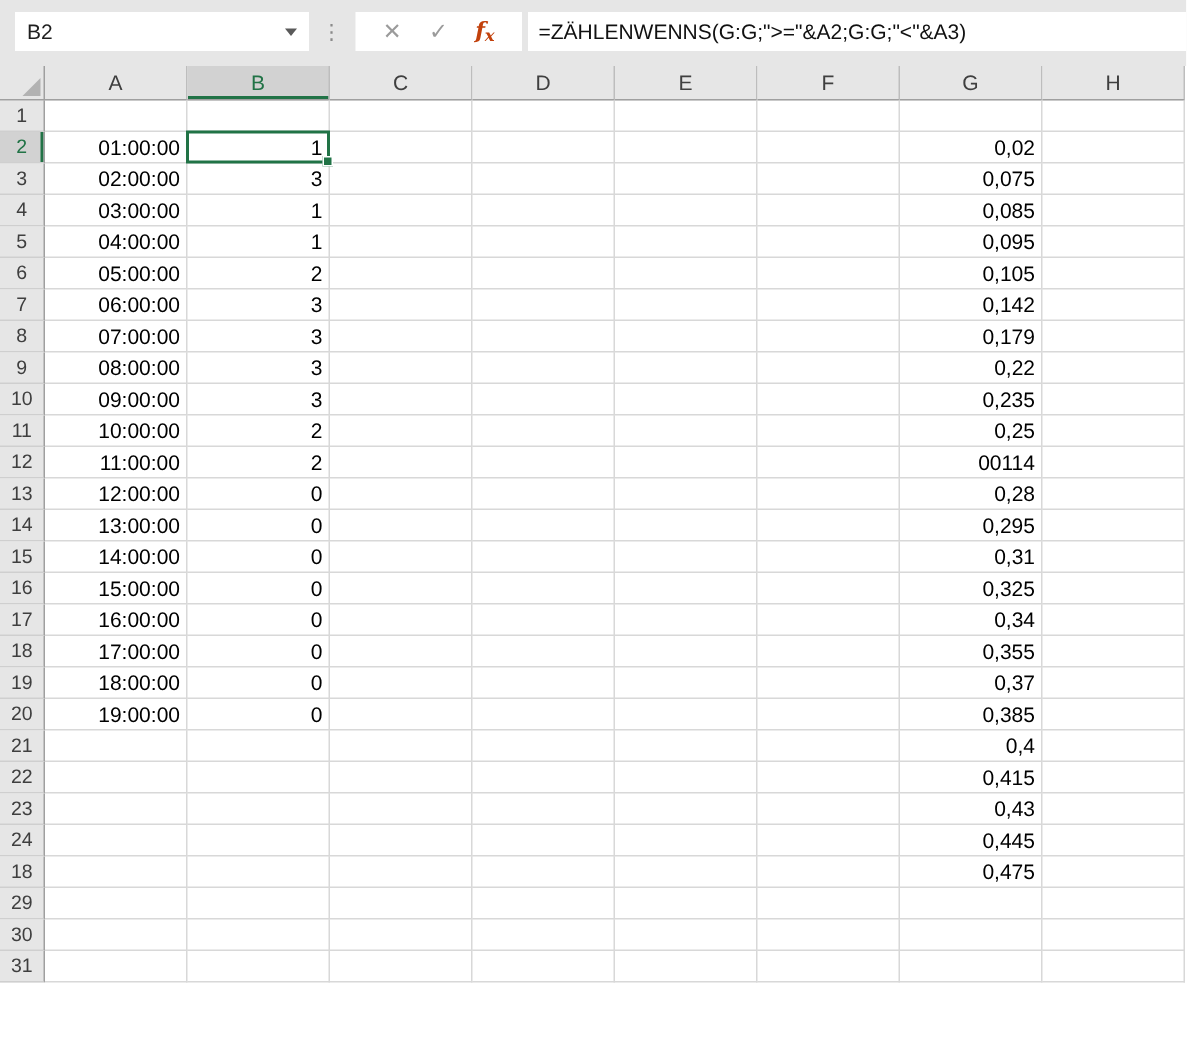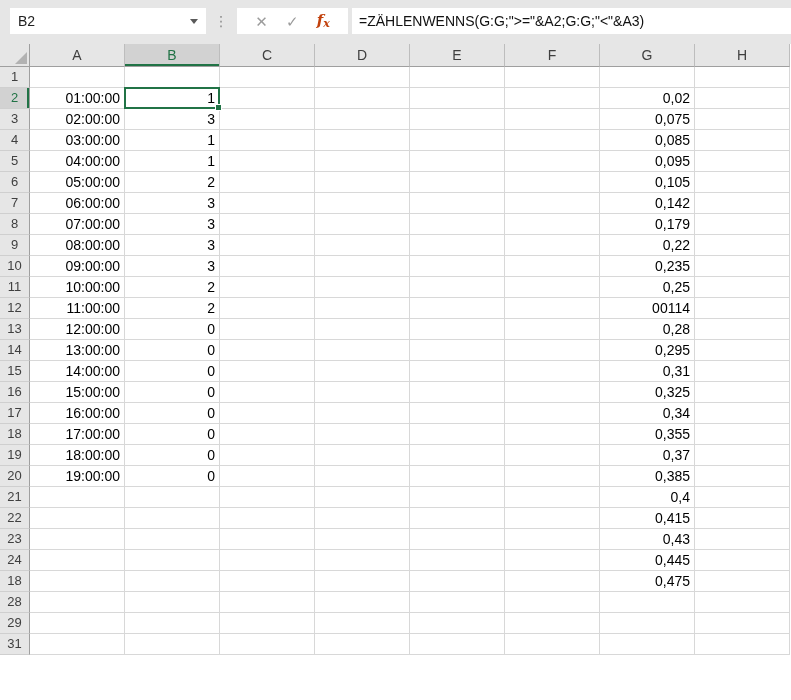--- a/index.html
+++ b/index.html
@@ -393,32 +393,32 @@
           <div class="cell"></div>
           <div class="cell"></div>
           <div class="cell"></div>
           <div class="cell"></div>
           <div class="cell"></div>
           <div class="cell"></div>
           <div class="cell">0,475</div>
           <div class="cell"></div>
         </div>
         <div class="sheet-row">
-          <div class="row-header">28</div>
-          <div class="cell"></div>
-          <div class="cell"></div>
-          <div class="cell"></div>
-          <div class="cell"></div>
-          <div class="cell"></div>
-          <div class="cell"></div>
-          <div class="cell"></div>
-          <div class="cell"></div>
-        </div>
-        <div class="sheet-row">
           <div class="row-header">29</div>
+          <div class="cell"></div>
+          <div class="cell"></div>
+          <div class="cell"></div>
+          <div class="cell"></div>
+          <div class="cell"></div>
+          <div class="cell"></div>
+          <div class="cell"></div>
+          <div class="cell"></div>
+        </div>
+        <div class="sheet-row">
+          <div class="row-header">30</div>
           <div class="cell"></div>
           <div class="cell"></div>
           <div class="cell"></div>
           <div class="cell"></div>
           <div class="cell"></div>
           <div class="cell"></div>
           <div class="cell"></div>
           <div class="cell"></div>
         </div>
         <div class="sheet-row">

